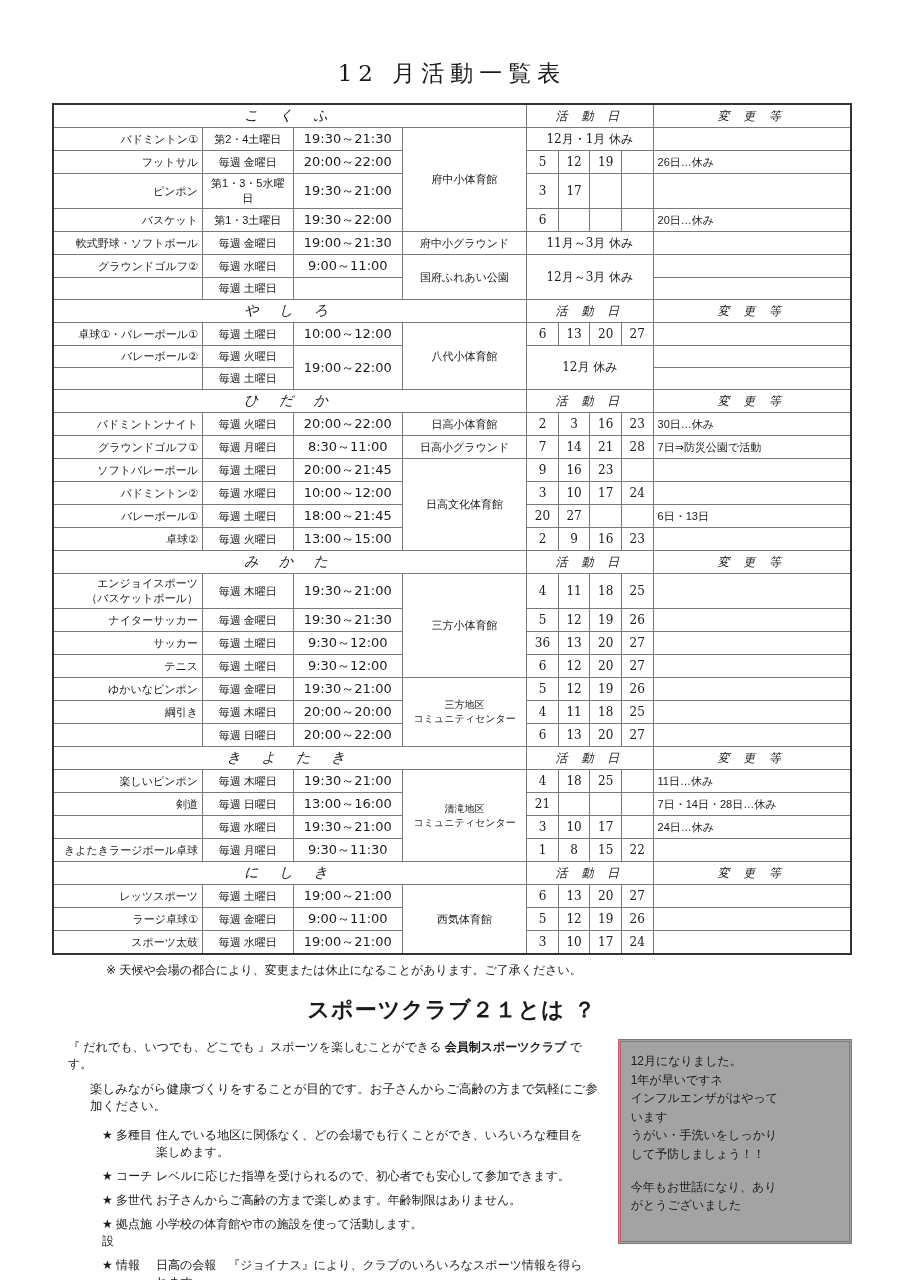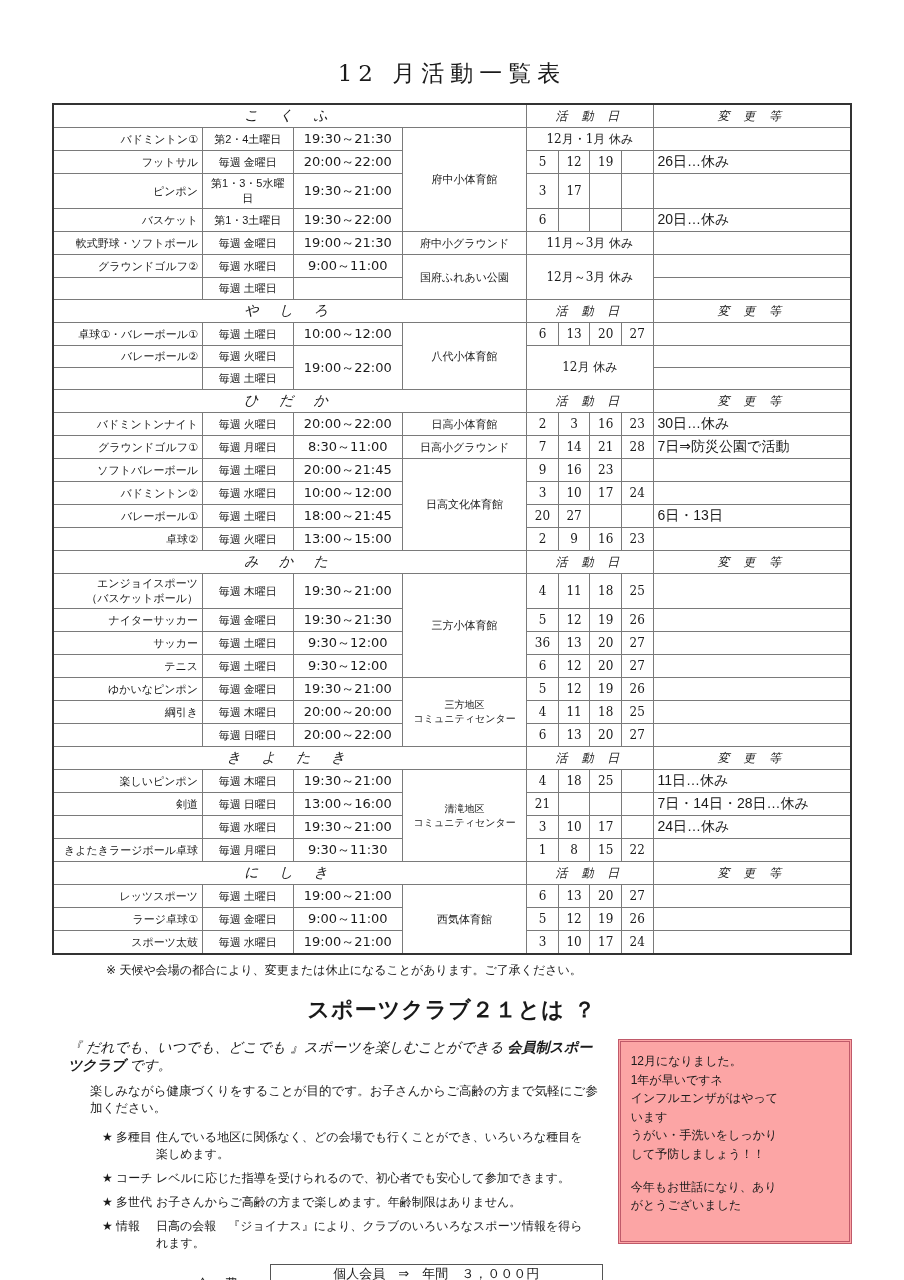--- a/index.html
+++ b/index.html
@@ -58,21 +58,21 @@
   }
   .sec-head td.hd2 {
     letter-spacing: 5px;
     font-size: 12px;
   }
   .c-name { width: 142px; text-align: right; padding-left: 6px; }
   .c-day  { width: 86px;  text-align: center; }
   .c-time { width: 104px; text-align: center; font-family: "DejaVu Sans", sans-serif; font-size: 13px;}
   .c-place{ width: 118px; text-align: center; }
   .c-d1, .c-d2, .c-d3, .c-d4 { width: 30px; text-align: center; font-family: "DejaVu Serif", serif; font-size: 12px;}
-  .c-note { width: 188px; text-align: left; padding-left: 8px; font-size: 14px;}
+  .c-note { width: 188px; text-align: left; padding-left: 8px; font-size: 11px;}
   .dates-merge { text-align: center; font-family: "DejaVu Serif", serif; font-size: 12px; }
   .small { font-size: 10px; }
   .note-star {
     font-size: 12px;
     margin: 7px 0 0 54px;
   }
 
   .club-title {
     text-align: center;
     font-size: 22px;
@@ -80,21 +80,21 @@
     margin: 16px 0 12px 0;
     letter-spacing: 1px;
     font-family: "DejaVu Sans", sans-serif;
   }
   .lower {
     display: flex;
     gap: 14px;
     align-items: flex-start;
   }
   .lower-left { width: 580px; }
-  .intro-line { font-size: 14px; margin: 2px 0 8px 16px; font-style: italic; }
+  .intro-line { font-size: 12px; margin: 2px 0 8px 16px; }
   .intro-line2 { font-size: 12.5px; margin: 4px 0 8px 38px; }
   .bold { font-weight: bold; }
   ul.points { list-style: none; margin: 12px; padding: 0; }
   ul.points li {
     display: flex;
     font-size: 12px;
     margin-bottom: 7px;
   }
   ul.points li .star { width: 92px; padding-left: 38px; box-sizing: border-box; }
   ul.points li .desc { flex: 1; }
@@ -118,21 +118,21 @@
   .memo {
     width: 245px;
     min-height: 205px;
     border: 3px double #c05a6a;
     padding: 10px 10px;
     box-sizing: border-box;
     font-size: 12px;
     line-height: 1.55;
     margin-top: 2px;
     position: relative;
-    background: #fca5a5;
+    background: #a3a3a3;
   }
   .memo .gap { height: 14px; }
 </style>
 </head>
 <body>
 
 <div class="page">
 
   <div class="doc-title">12 月活動一覧表</div>
 
@@ -490,20 +490,24 @@
           </li>
           <li>
             <span class="star">★ コーチ</span>
             <span class="desc">レベルに応じた指導を受けられるので、初心者でも安心して参加できます。</span>
           </li>
           <li>
             <span class="star">★ 多世代</span>
             <span class="desc">お子さんからご高齢の方まで楽しめます。年齢制限はありません。</span>
           </li>
           <li>
+            <span class="star">★ 拠点施設</span>
+            <span class="desc">小学校の体育館や市の施設を使って活動します。</span>
+          </li>
+          <li>
             <span class="star">★ 情報</span>
             <span class="desc">日高の会報　『ジョイナス』により、クラブのいろいろなスポーツ情報を得られます。</span>
           </li>
         </ul>
 
       <table class="fee-table">
         <tbody>
             <tr>
           <td class="fee-label" rowspan="2">会 費</td>
           <td>個人会員　⇒　年間　３，０００円</td>

